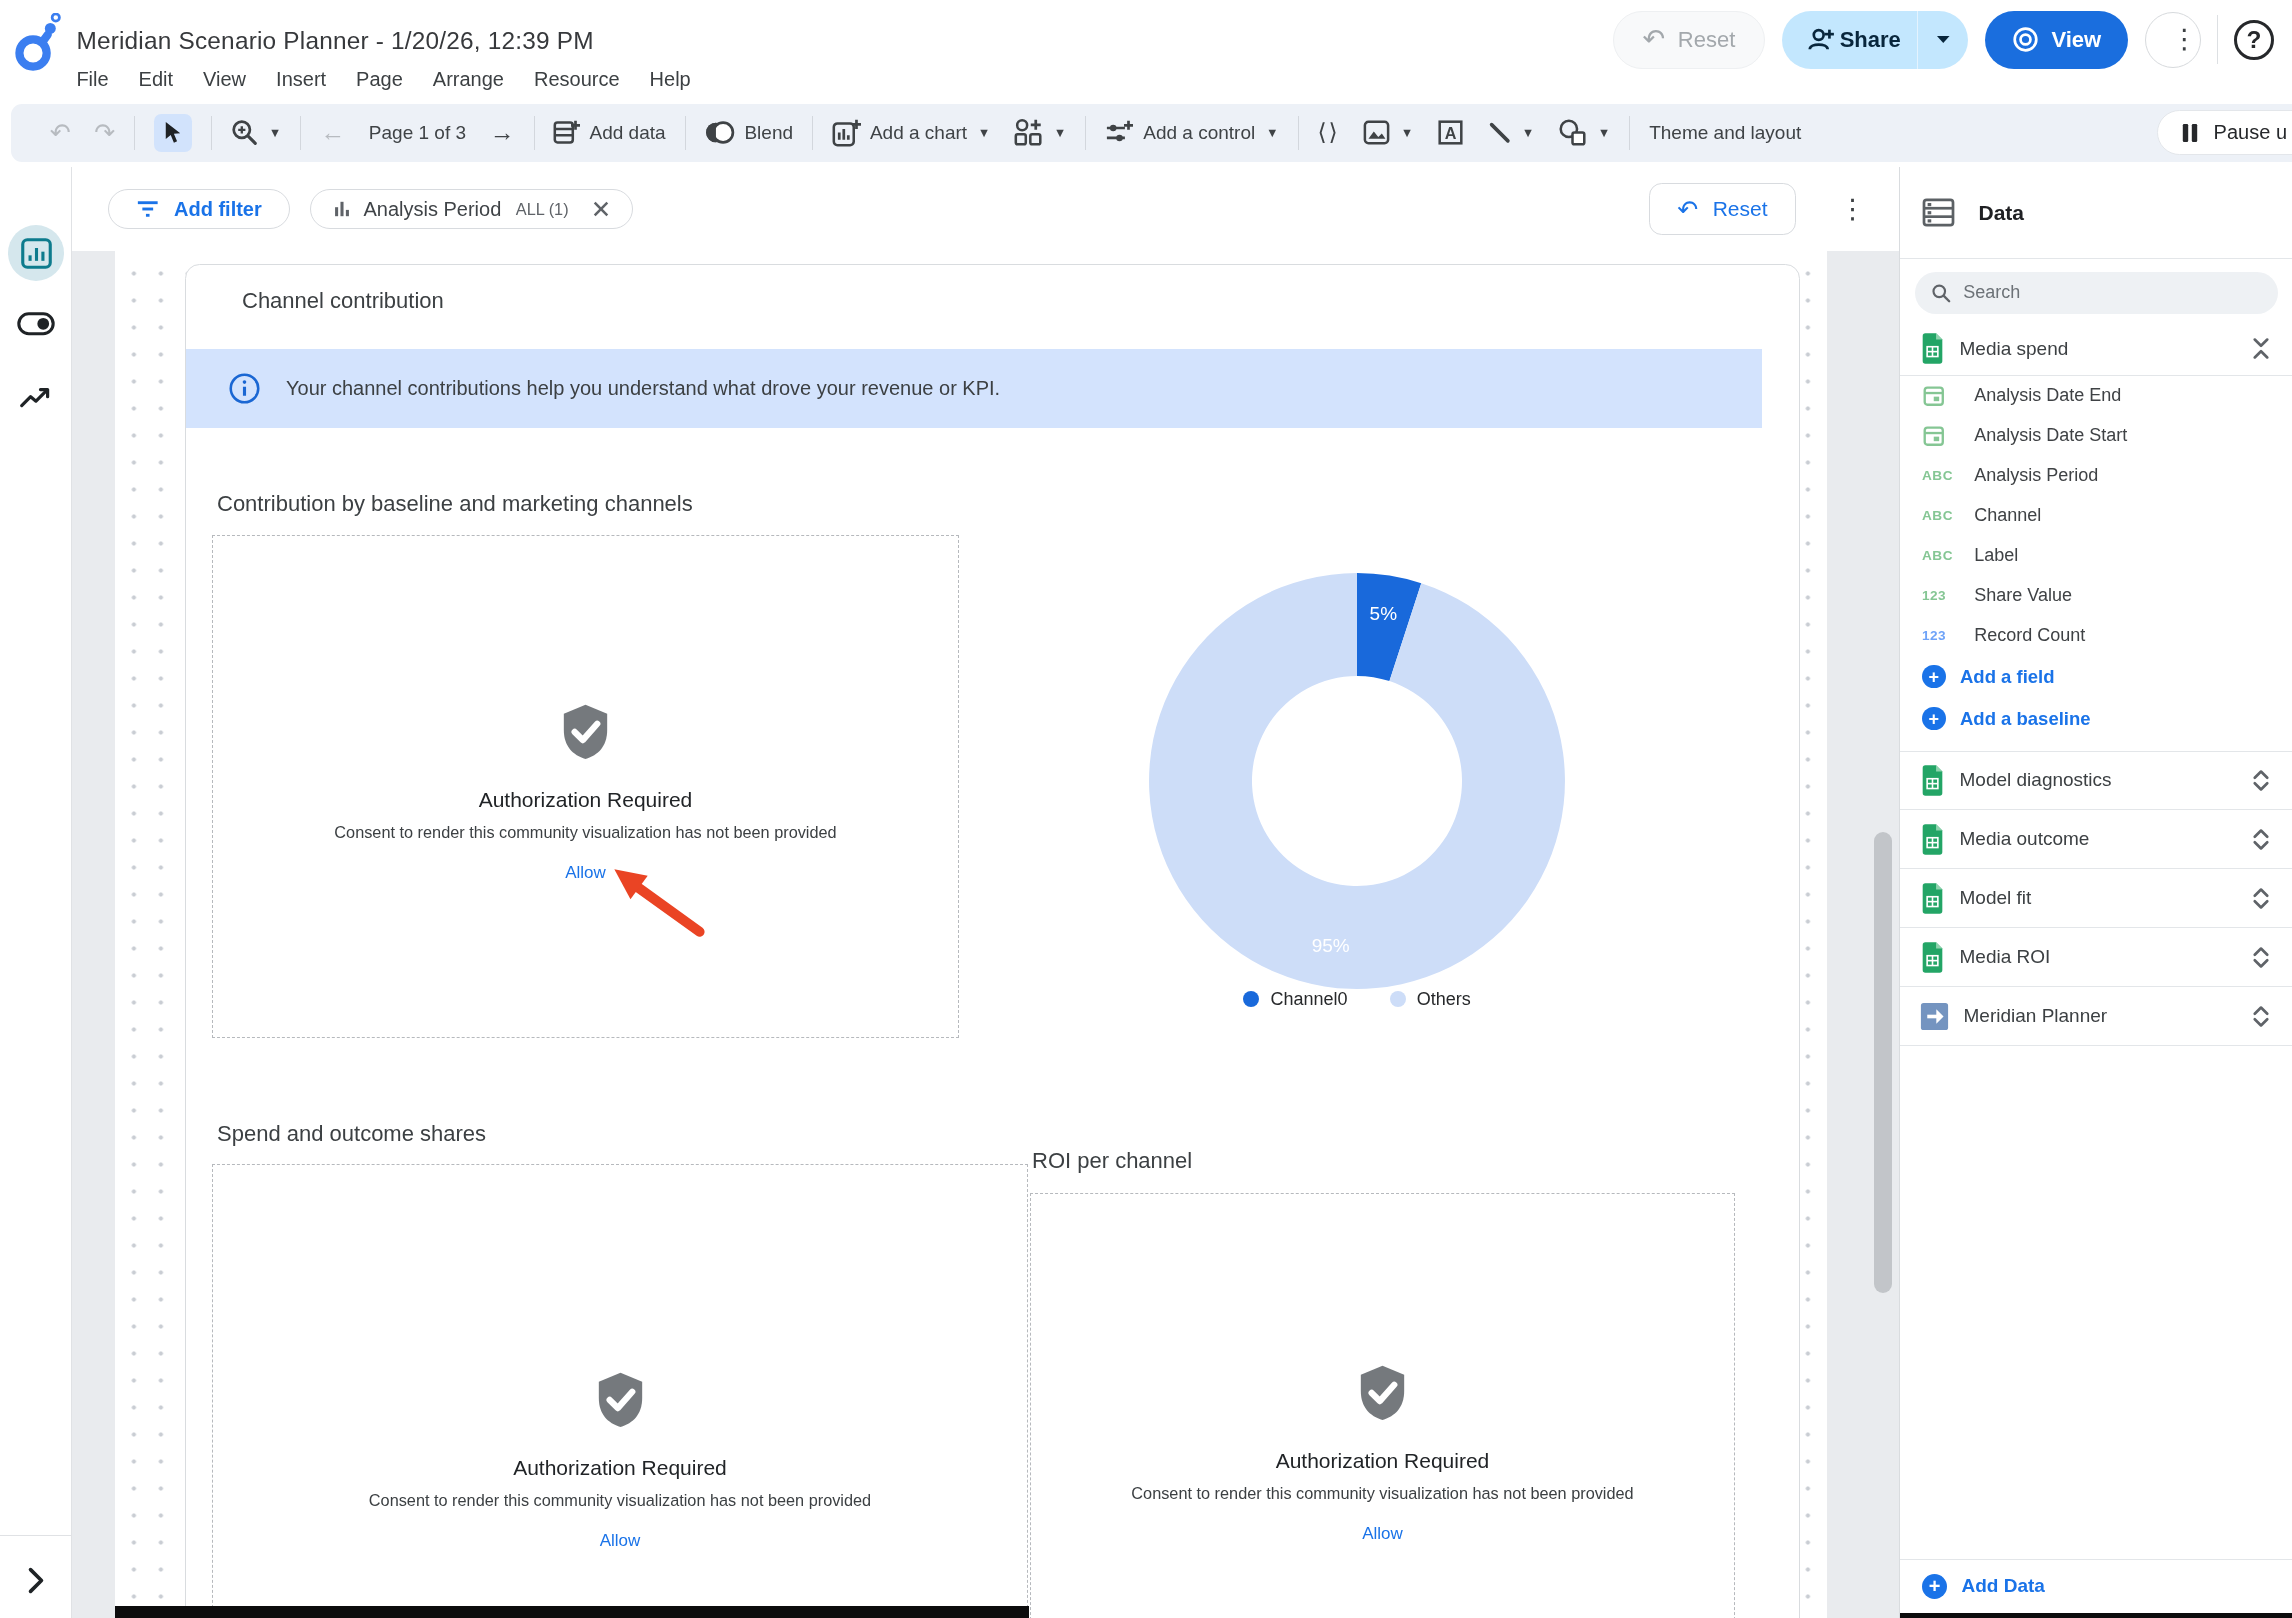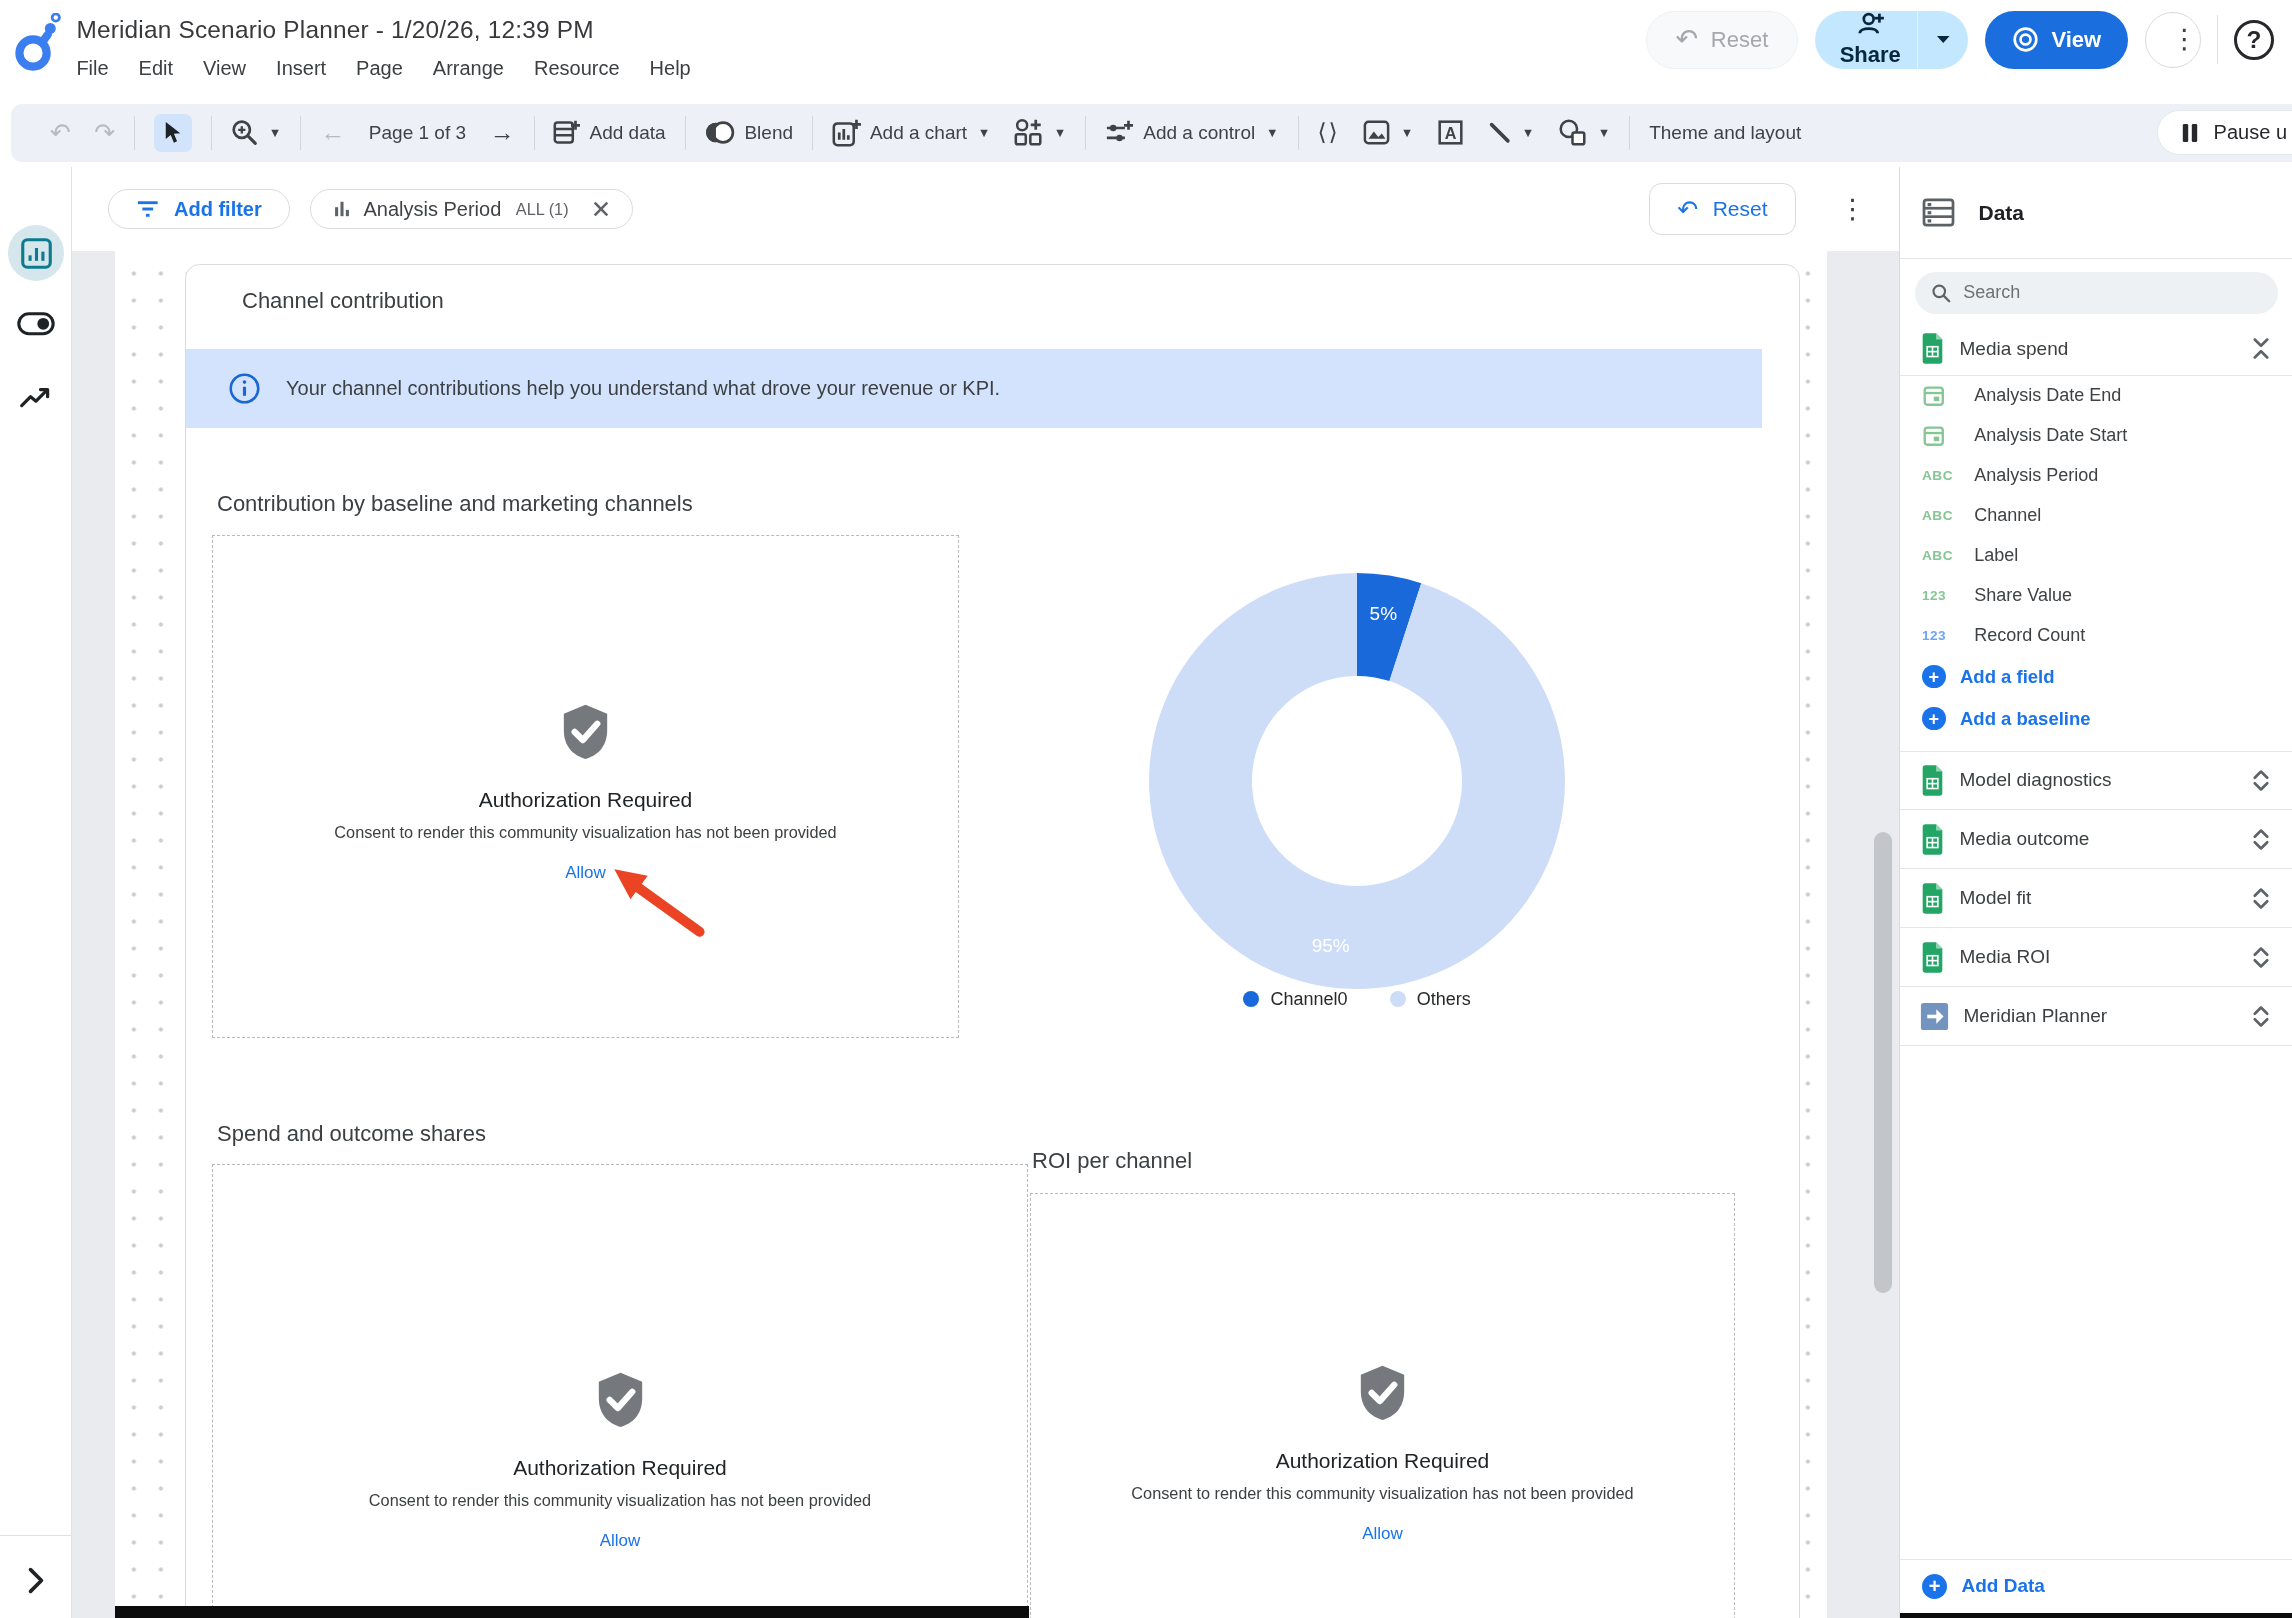--- a/index.html
+++ b/index.html
@@ -4,28 +4,28 @@
 <style>
   * { margin:0; padding:0; box-sizing:border-box; }
   html,body { background:#fff; }
   body { font-family:"Liberation Sans", sans-serif; }
   .app { position:relative; width:2292px; height:1618px; background:#fff; overflow:hidden; }
 
   
   .topbar { height:102px; display:flex; align-items:flex-start; padding:7.2px 18px 0 12.7px; background:#fff; }
   .logo { width:51px; height:60px; margin-top:5.4px; flex:0 0 auto; }
   .title-block { margin-left:12.7px; }
-  .doc-title { font-size:24.4px; color:#37393c; margin-top:9px; letter-spacing:0.2px; }
+  .doc-title { font-size:24.4px; color:#37393c; margin-top:20px; letter-spacing:0.2px; }
   .menubar { display:flex; gap:30px; margin-top:12.7px; font-size:20px; color:#3c4043; }
   .menubar span { cursor:default; }
   .top-actions { margin-left:auto; display:flex; align-items:center; gap:16.3px; padding-top:3.6px; }
   .btn-pill { height:58px; border-radius:29px; display:flex; align-items:center; font-size:22px; }
   .btn-reset-top { padding:0 29px; gap:12.7px; background:#f8f9fa; border:0.9px solid #eef0f2; color:#a3a8ac; }
   .btn-share { background:#c3e7fe; color:#08263c; font-weight:bold; }
-  .btn-share .seg-main { display:flex; align-items:center; gap:6px; padding:0 16.3px 0 25px; height:100%;flex-direction:column; }
+  .btn-share .seg-main { display:flex; align-items:center; gap:6px; padding:0 16.3px 0 25px; height:100%; }
   .btn-share .seg-div { width:0.9px; height:100%; background:#e4f3fe; }
   .btn-share .seg-caret { padding:0 18px; display:flex; align-items:center; }
   .btn-view { padding:0 27px; gap:12.7px; background:#1a6ede; color:#fff; font-weight:bold; }
   .circle-btn { width:56px; height:56px; border-radius:50%; border:1.4px solid #d7dadd; display:flex; align-items:center; justify-content:center; }
   .vdiv-top { width:0.9px; height:49px; background:#dde0e3; }
   .help-icon { width:40px; height:40px; border-radius:50%; border:3.2px solid #26282b; color:#26282b; font-size:24.4px; font-weight:bold; display:flex; align-items:center; justify-content:center; }
 
   
   .toolbar-band { height:65px; padding:1.8px 0 5.4px 11px; background:#fff; }
   .toolbar { height:58px; background:#edf1f7; border-radius:11px 0 0 11px; display:flex; align-items:center; padding-left:27px; font-size:19px; color:#3f4346; overflow:hidden; }

